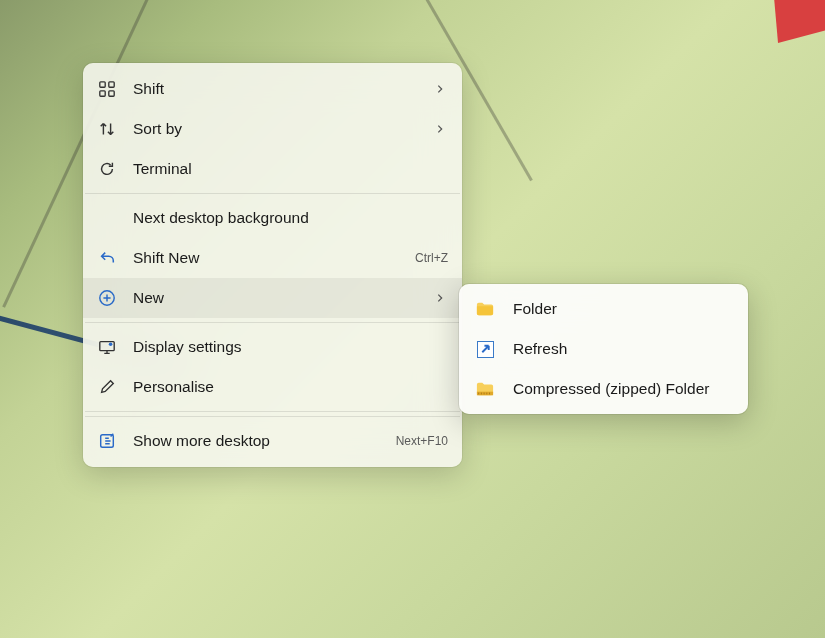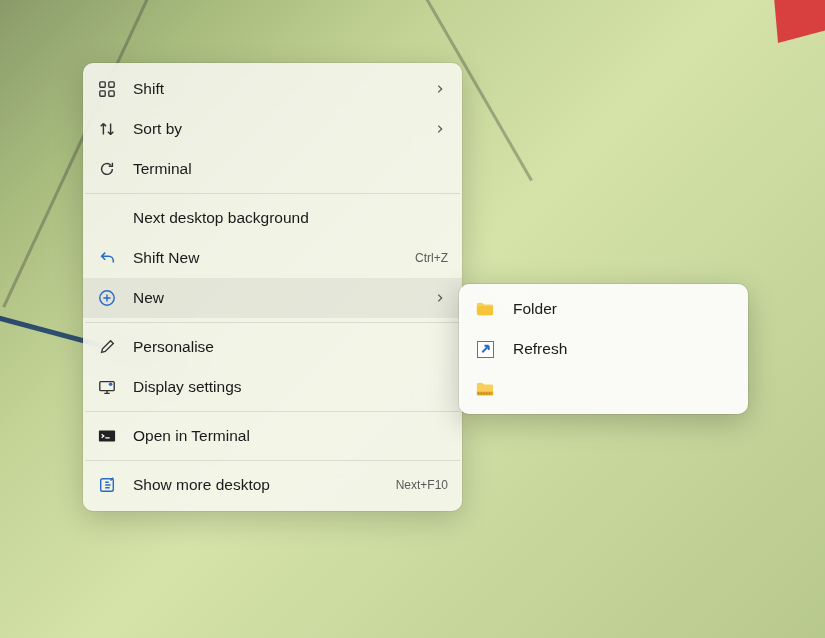--- a/index.html
+++ b/index.html
@@ -149,48 +149,39 @@
           <path d="M4 2l4 4-4 4"></path>
         </svg>
     </span>
   </div>
 
   <div class="sep"></div>
 
   <div class="row">
     <span class="ic">
       <svg viewBox="0 0 20 20" fill="none" stroke="#333" stroke-width="1.5">
-        <path d="M14 3l3 3-9 9-4 1 1-4 9-9z"></path>
-      </svg>
-    </span>
-    <span class="lbl">Personalise</span>
-  </div>
-
-  <div class="row">
-    <span class="ic">
-      <svg viewBox="0 0 20 20" fill="none" stroke="#333" stroke-width="1.5">
         <rect x="2" y="4" width="16" height="10" rx="1"></rect>
           <path d="M7 17h6M10 14v3"></path>
         <circle cx="14" cy="7" r="2" fill="#2a6ac8" stroke="none"></circle>
       </svg>
     </span>
     <span class="lbl">Display settings</span>
   </div>
 
-  <div class="sep"></div>
-
-  <div class="row">
-    <span class="ic">
-      <svg viewBox="0 0 20 20">
-        <rect x="1" y="4" width="18" height="12" rx="1" fill="#222"></rect>
-        <path d="M4 8l2.5 2L4 12M8 12h5" stroke="#fff" stroke-width="1.4" fill="none"></path>
-      </svg>
-    </span>
-    <span class="lbl">Open in Terminal</span>
-  </div>
+  <div class="row">
+    <span class="ic">
+      <svg viewBox="0 0 20 20" fill="none" stroke="#333" stroke-width="1.5">
+        <path d="M14 3l3 3-9 9-4 1 1-4 9-9z"></path>
+      </svg>
+    </span>
+    <span class="lbl">Personalise</span>
+  </div>
+
+  <div class="sep"></div>
+
 
   <div class="sep"></div>
 
   <div class="row">
     <span class="ic">
       <svg viewBox="0 0 20 20" fill="none" stroke="#2a6ac8" stroke-width="1.6">
         <rect x="3" y="3" width="14" height="14" rx="2"></rect>
         <path d="M8 7h4M8 10h6M8 13h5"></path>
           <path d="M14 5l3-3" stroke="#2a6ac8"></path>
       </svg>
@@ -225,15 +216,16 @@
   </div>
 
   <div class="row">
     <span class="ic">
       <svg class="zip-ic" viewBox="0 0 20 16">
         <path d="M1 3a2 2 0 0 1 2-2h4l2 2h8a2 2 0 0 1 2 2v8a2 2 0 0 1-2 2H3a2 2 0 0 1-2-2V3z" fill="#f7cf5a"></path>
         <rect x="1" y="11" width="18" height="4" fill="#e0a82a"></rect>
         <path d="M3 12v2M6 12v2M9 12v2M12 12v2M15 12v2" stroke="#a87818" stroke-width="1"></path>
       </svg>
     </span>
+    <span class="lbl">Compressed (zipped) Folder</span>
   </div>
 
 </div>
 
 </body></html>

